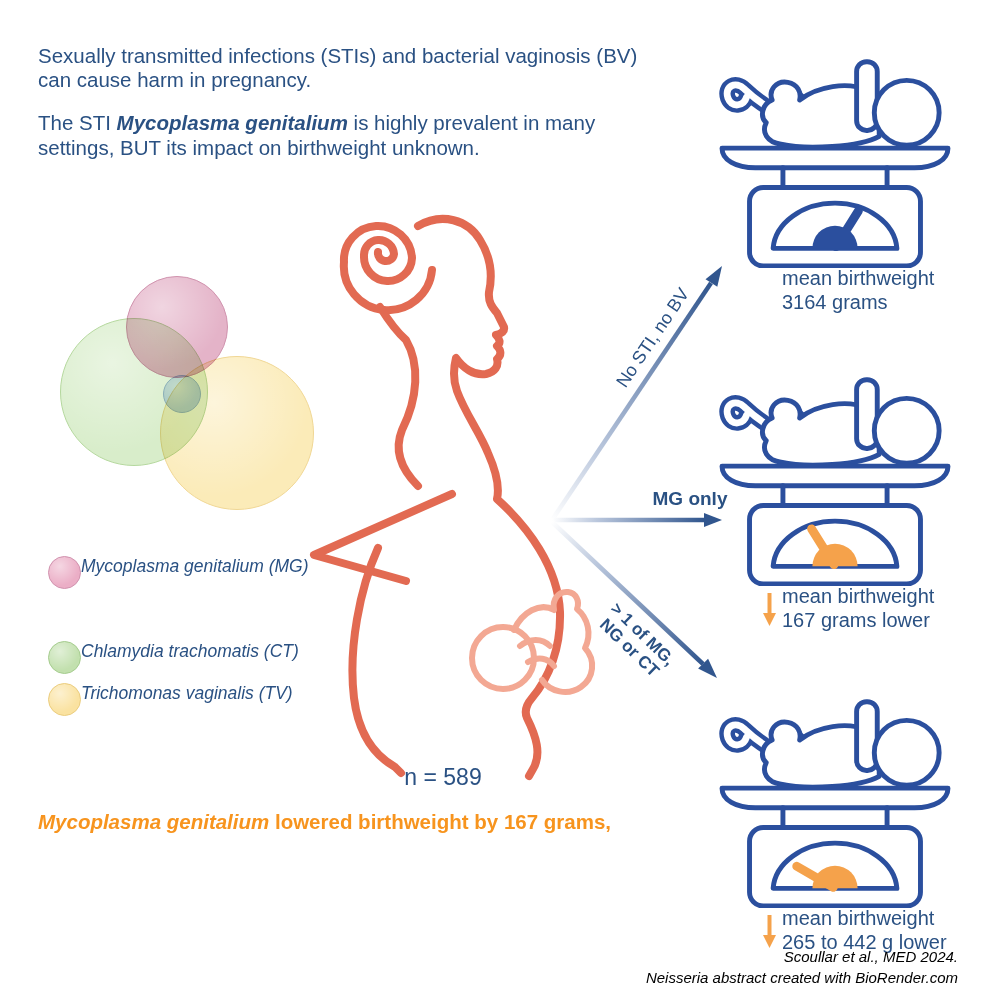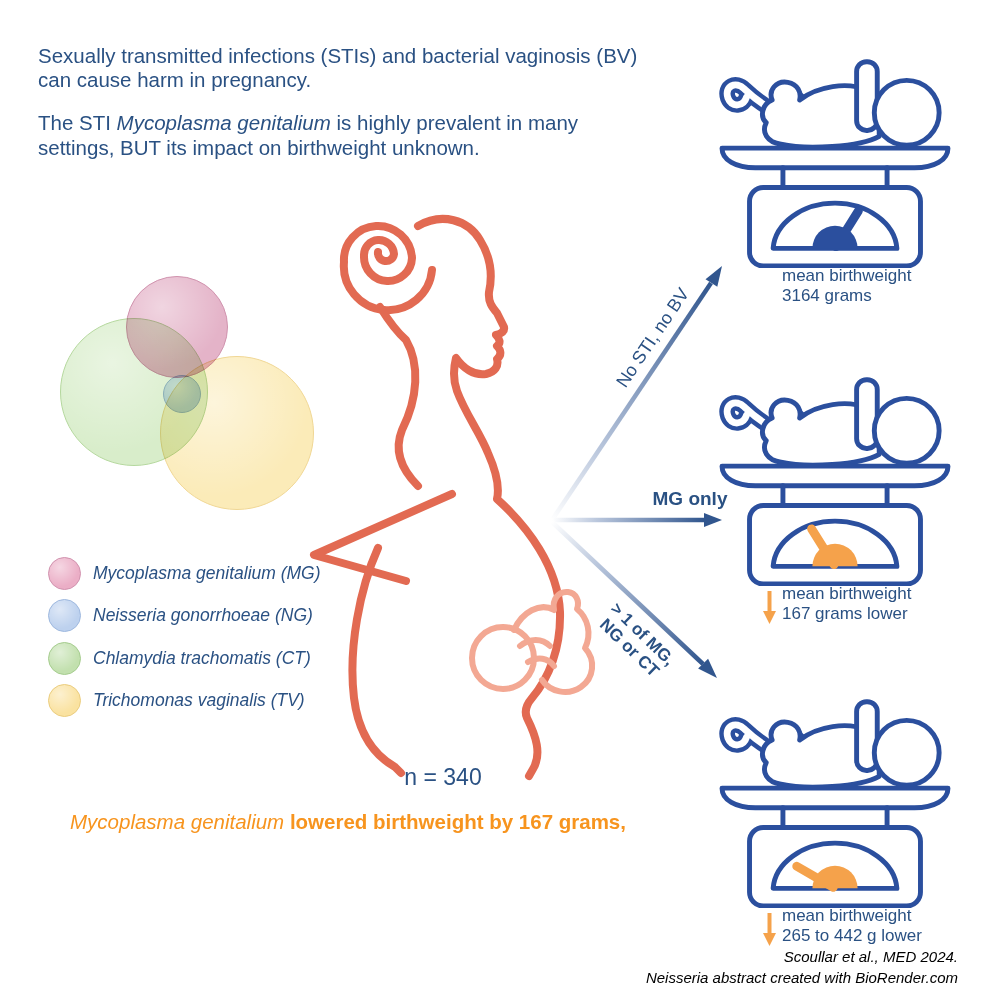--- a/index.html
+++ b/index.html
@@ -4,23 +4,23 @@
 <style>
   html,body{margin:0;padding:0;background:#fff;}
   #canvas{position:relative;width:996px;height:996px;background:#fff;overflow:hidden;
           font-family:"Liberation Sans",sans-serif;color:#2A5183;}
   .abs{position:absolute;}
 
   
   .intro{left:38px;top:44px;width:684px;font-size:20.5px;line-height:1.18;}
   .intro p{margin:0 0 19px 0;white-space:pre-line;}
   .orange-bold{color:#F7941E;font-weight:bold;}
-  .species{font-style:italic;font-weight:normal;}
-
-  .conclusion{left:38px;top:810px;width:690px;font-size:20.5px;line-height:1.18;margin-left:32px;}
+  .species{font-style:italic;font-weight:bold;}
+
+  .conclusion{left:38px;top:810px;width:690px;font-size:20.5px;line-height:1.18;}
   .conclusion .p2{margin-top:20px;white-space:pre-line;}
 
   .credits{right:38px;bottom:8px;text-align:right;font-style:italic;
            font-size:15px;line-height:1.4;color:#000000;}
 
   
   .venn{border-radius:50%;mix-blend-mode:multiply;}
   .venn.mg{left:126px;top:276px;width:100px;height:100px;
       background:radial-gradient(circle at 35% 30%,rgba(255,255,255,.45),rgba(255,255,255,0) 65%),#E4B3C8;
       border:1.5px solid #D093AE;}
@@ -28,21 +28,21 @@
       background:radial-gradient(circle at 35% 30%,rgba(255,255,255,.45),rgba(255,255,255,0) 65%),#D8EDCA;
       border:1.5px solid #B5D89E;}
   .venn.tv{left:160px;top:356px;width:152px;height:152px;
       background:radial-gradient(circle at 35% 30%,rgba(255,255,255,.5),rgba(255,255,255,0) 65%),#FBEBB8;
       border:1.5px solid #F0D795;}
   .venn.ng{left:163px;top:375px;width:36px;height:36px;
       background:radial-gradient(circle at 35% 30%,rgba(255,255,255,.5),rgba(255,255,255,0) 65%),#C2D5F0;
       border:1.5px solid #9FBADF;}
 
   
-  .legend-row{left:48px;height:34px;display:flex;align-items:center;gap:12px;}
+  .legend-row{left:48px;height:34px;display:flex;align-items:flex-start;}
   .legend-dot{width:31px;height:31px;border-radius:50%;flex:0 0 auto;}
   .legend-label{font-style:italic;font-size:17.5px;white-space:nowrap;}
   .dot-mg{background:radial-gradient(circle at 35% 30%,rgba(255,255,255,.5),rgba(255,255,255,0) 65%),#EBAEC6;border:1px solid #D193AF;}
   .dot-ng{background:radial-gradient(circle at 35% 30%,rgba(255,255,255,.5),rgba(255,255,255,0) 65%),#BDD1EE;border:1px solid #9FB9DF;}
   .dot-ct{background:radial-gradient(circle at 35% 30%,rgba(255,255,255,.5),rgba(255,255,255,0) 65%),#C2E0AE;border:1px solid #A6CD8F;}
   .dot-tv{background:radial-gradient(circle at 35% 30%,rgba(255,255,255,.5),rgba(255,255,255,0) 65%),#FAE2A0;border:1px solid #EBCD7F;}
 
   
   .woman{left:300px;top:210px;width:330px;height:590px;}
   .coral{fill:none;stroke:#E26A52;stroke-width:8;stroke-linecap:round;stroke-linejoin:round;}
@@ -64,21 +64,21 @@
   .s2{left:712px;top:362px;}
   .s3{left:712px;top:684px;}
   .sym-stroke{fill:#fff;stroke:#2B4F9E;stroke-width:5;stroke-linejoin:round;stroke-linecap:round;}
   .limb-outer{fill:none;stroke:#2B4F9E;stroke-width:16;stroke-linecap:round;stroke-linejoin:round;}
   .limb-inner{fill:none;stroke:#fff;stroke-width:7;stroke-linecap:round;stroke-linejoin:round;}
   .needle-blue line{stroke:#2B4F9E;stroke-width:9;stroke-linecap:round;}
   .needle-blue path{fill:#2B4F9E;}
   .needle-orange line{stroke:#F5A24B;stroke-width:9;stroke-linecap:round;}
   .needle-orange path{fill:#F5A24B;}
 
-  .caption{display:flex;align-items:flex-end;gap:6px;font-size:17px;line-height:1.2;}
+  .caption{display:flex;align-items:center;gap:6px;font-size:20px;line-height:1.2;}
   .cap1{left:782px;top:266px;}
   .cap2{left:763px;top:584px;}
   .cap3{left:763px;top:906px;}
   .cap-text{white-space:pre-line;}
   .down-arrow{flex:0 0 auto;margin-top:2px;}
 </style>
 </head>
 <body>
 
 <div id="canvas">
@@ -110,24 +110,20 @@
 
   <div class="abs venn ct"></div>
   <div class="abs venn tv"></div>
   <div class="abs venn mg"></div>
   <div class="abs venn ng"></div>
 
   <div class="abs legend-row" style="top:556px">
     <span class="legend-dot dot-mg"></span>
     <span class="legend-label">Mycoplasma genitalium (MG)</span>
   </div>
-  <div class="abs legend-row" style="top:598px">
-    <span class="legend-dot dot-ng"></span>
-    <span class="legend-label">Neisseria gonorrhoeae (NG)</span>
-  </div>
   <div class="abs legend-row" style="top:683px">
     <span class="legend-dot dot-tv"></span>
     <span class="legend-label">Trichomonas vaginalis (TV)</span>
   </div>
   <div class="abs legend-row" style="top:641px">
     <span class="legend-dot dot-ct"></span>
     <span class="legend-label">Chlamydia trachomatis (CT)</span>
   </div>
 
   <svg class="abs woman" viewBox="0 0 330 590">
@@ -135,21 +131,21 @@
     <path class="coral" d="M118 16 C142 2,168 10,180 30 C190 46,193 64,189 82 C188 92,192 97,197 103 L204 117 C205 122,200 124,196 125 C200 129,201 133,197 136 C201 140,202 145,197 149 C199 156,195 162,186 164 C174 166,163 158,156 148 C153 160,153 170,157 181 C165 203,180 223,188 243 C196 261,200 276,197 289 C228 317,258 357,260 402 C261 438,249 468,232 488 C226 495,224 501,227 508 C236 526,242 544,233 559 L229 566"></path>
     <path class="coral" d="M80 97 C90 113,98 123,106 130 C120 154,118 188,102 220 C94 240,101 259,118 276"></path>
     <path class="coral" d="M152 284 L14 345 L106 371"></path>
     <path class="coral" d="M78 338 C60 378,48 438,54 488 C58 520,72 544,95 557 L101 563"></path>
     <g>
       <circle class="fetus" cx="203" cy="448" r="31"></circle>
       <path class="fetus" d="M214 420 C222 402,240 392,254 400 C252 390,258 381,268 382 C276 383,280 391,277 399 C288 408,292 424,285 438 C296 450,294 468,281 477 C268 486,250 482,242 470"></path>
       <path class="fetus" d="M220 436 C230 428,242 428,250 436 M228 452 C238 446,248 448,254 456"></path>
     </g>
   </svg>
-  <div class="abs n-label">n = 340</div>
+  <div class="abs n-label">n = 589</div>
 
   <svg class="abs arrows-svg" viewBox="540 240 200 460">
     <defs>
       <linearGradient id="g1" gradientUnits="userSpaceOnUse" x1="552" y1="520" x2="711" y2="283">
         <stop offset="0" stop-color="#FFFFFF"></stop>
           <stop offset="0.3" stop-color="#B9C6DC"></stop>
           <stop offset="1" stop-color="#31568E"></stop>
       </linearGradient>
       <linearGradient id="g2" gradientUnits="userSpaceOnUse" x1="552" y1="520" x2="704" y2="520">
         <stop offset="0" stop-color="#FFFFFF"></stop>

